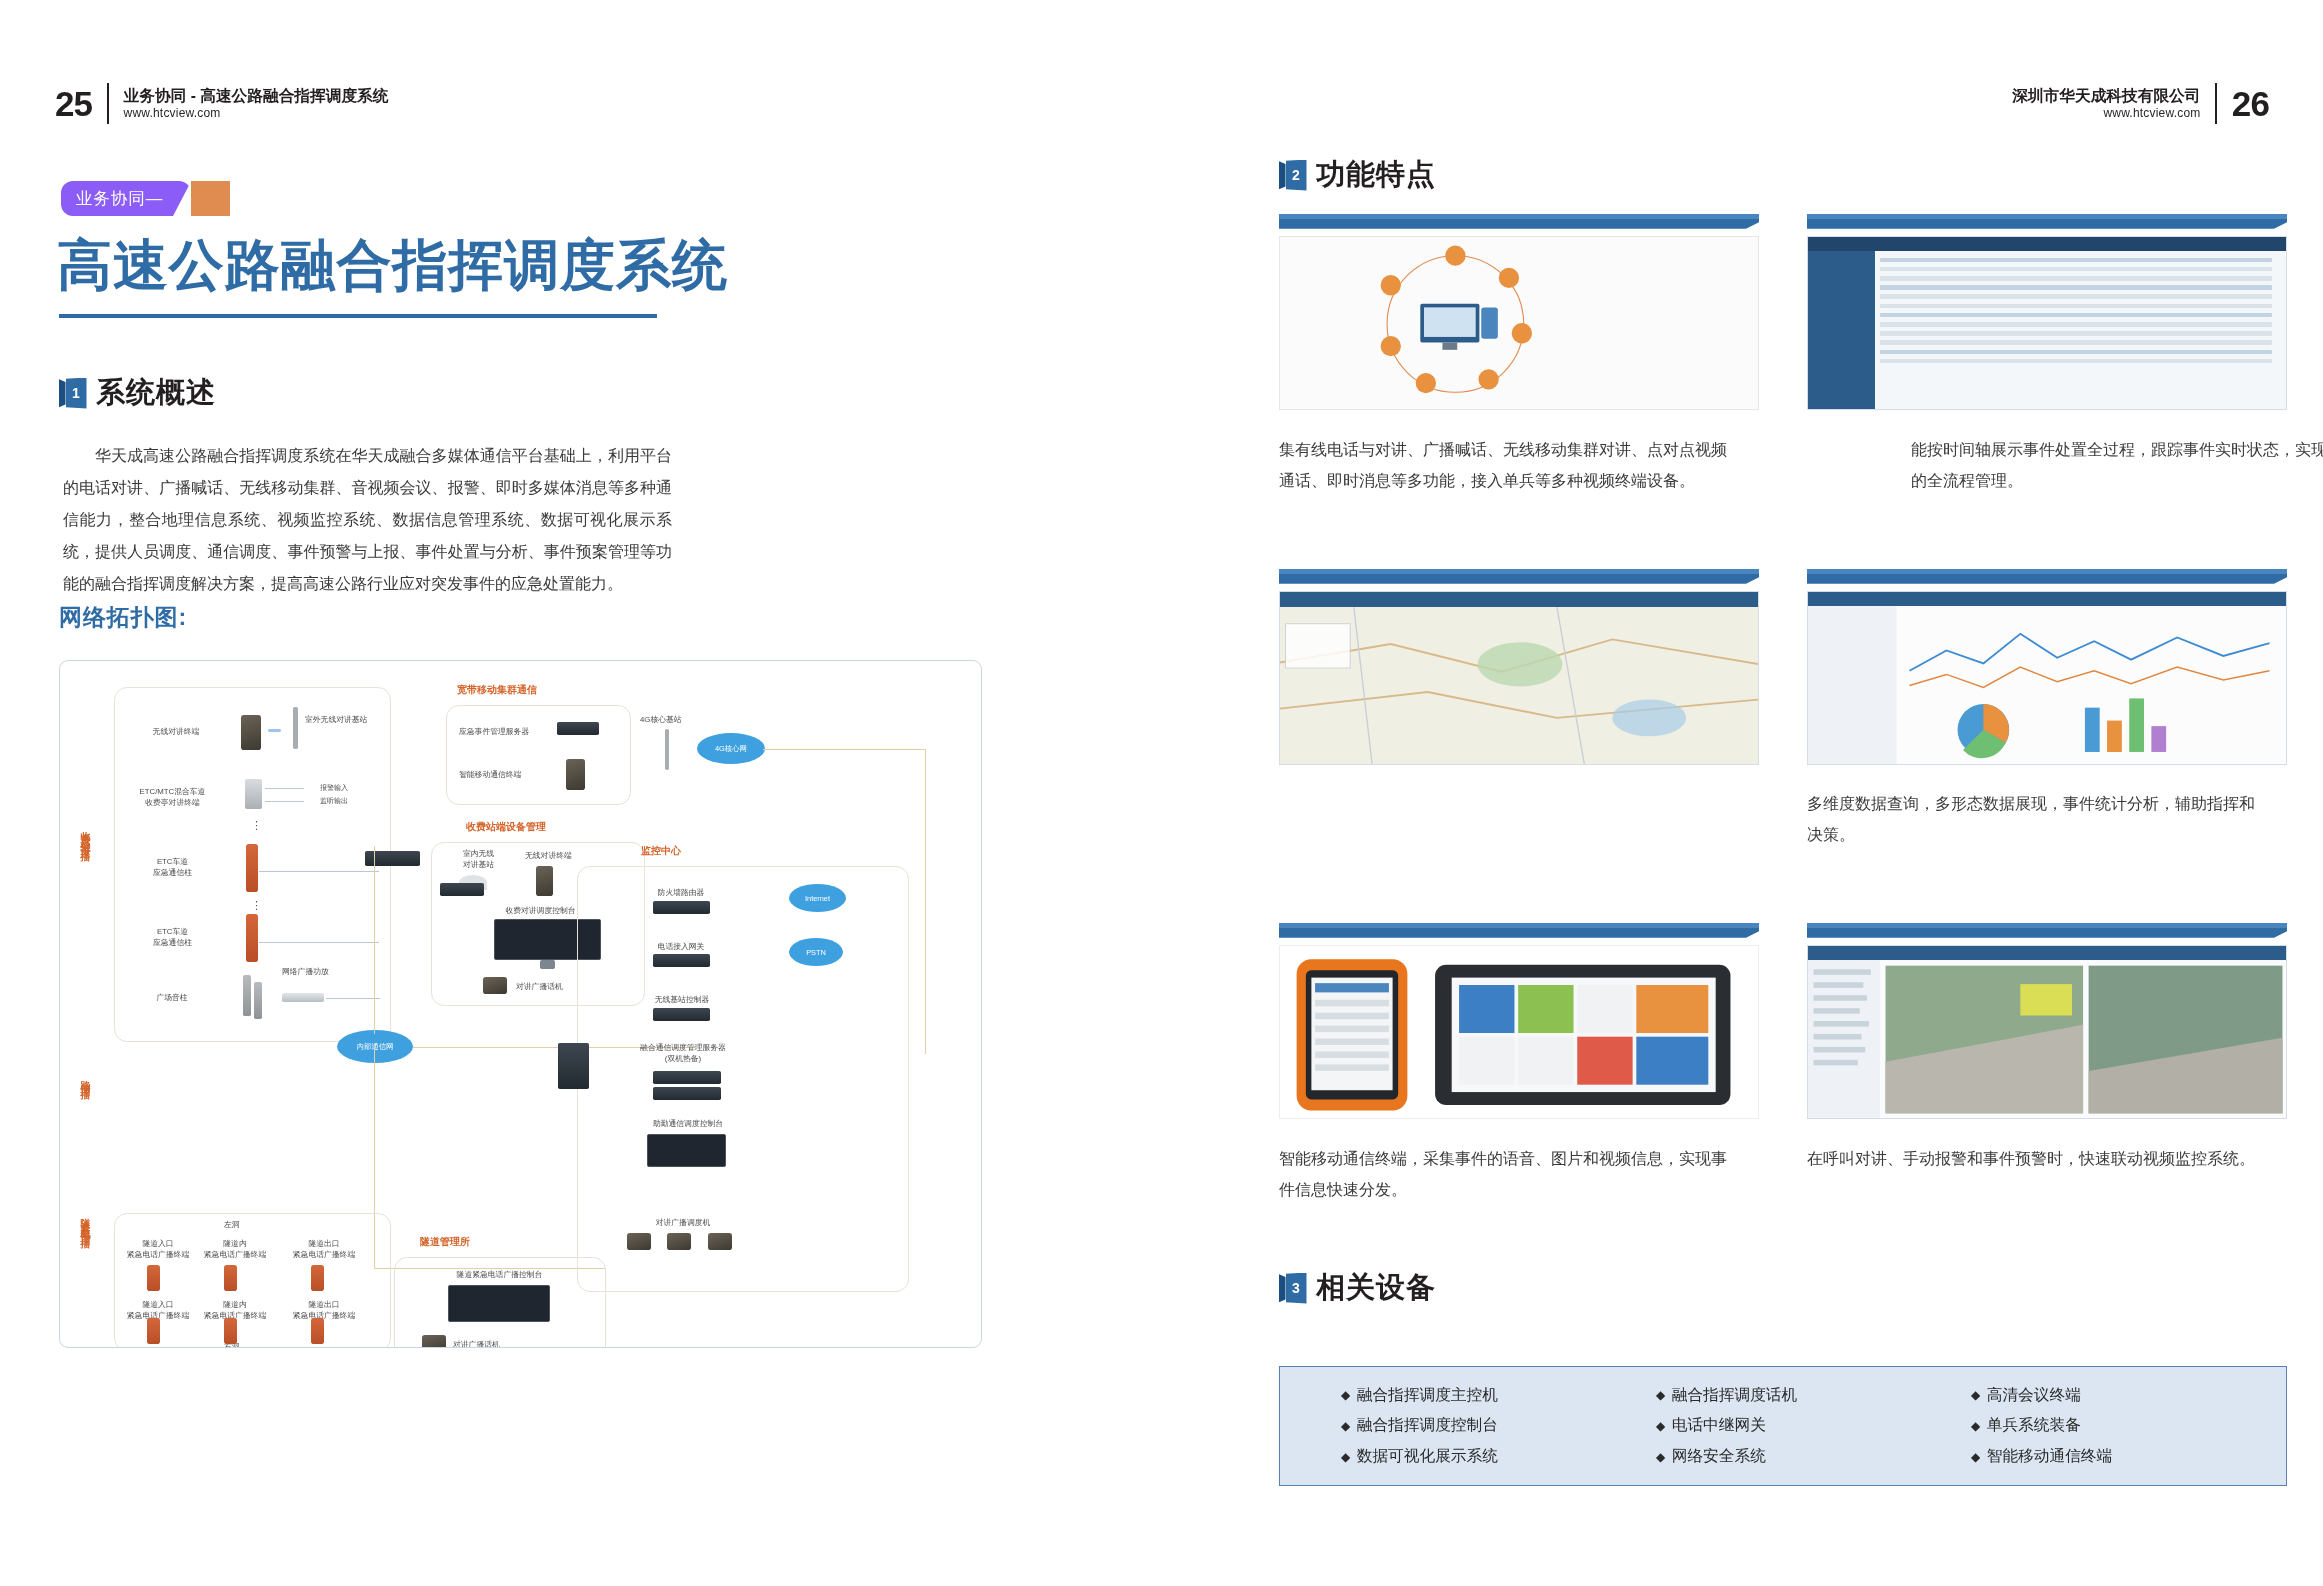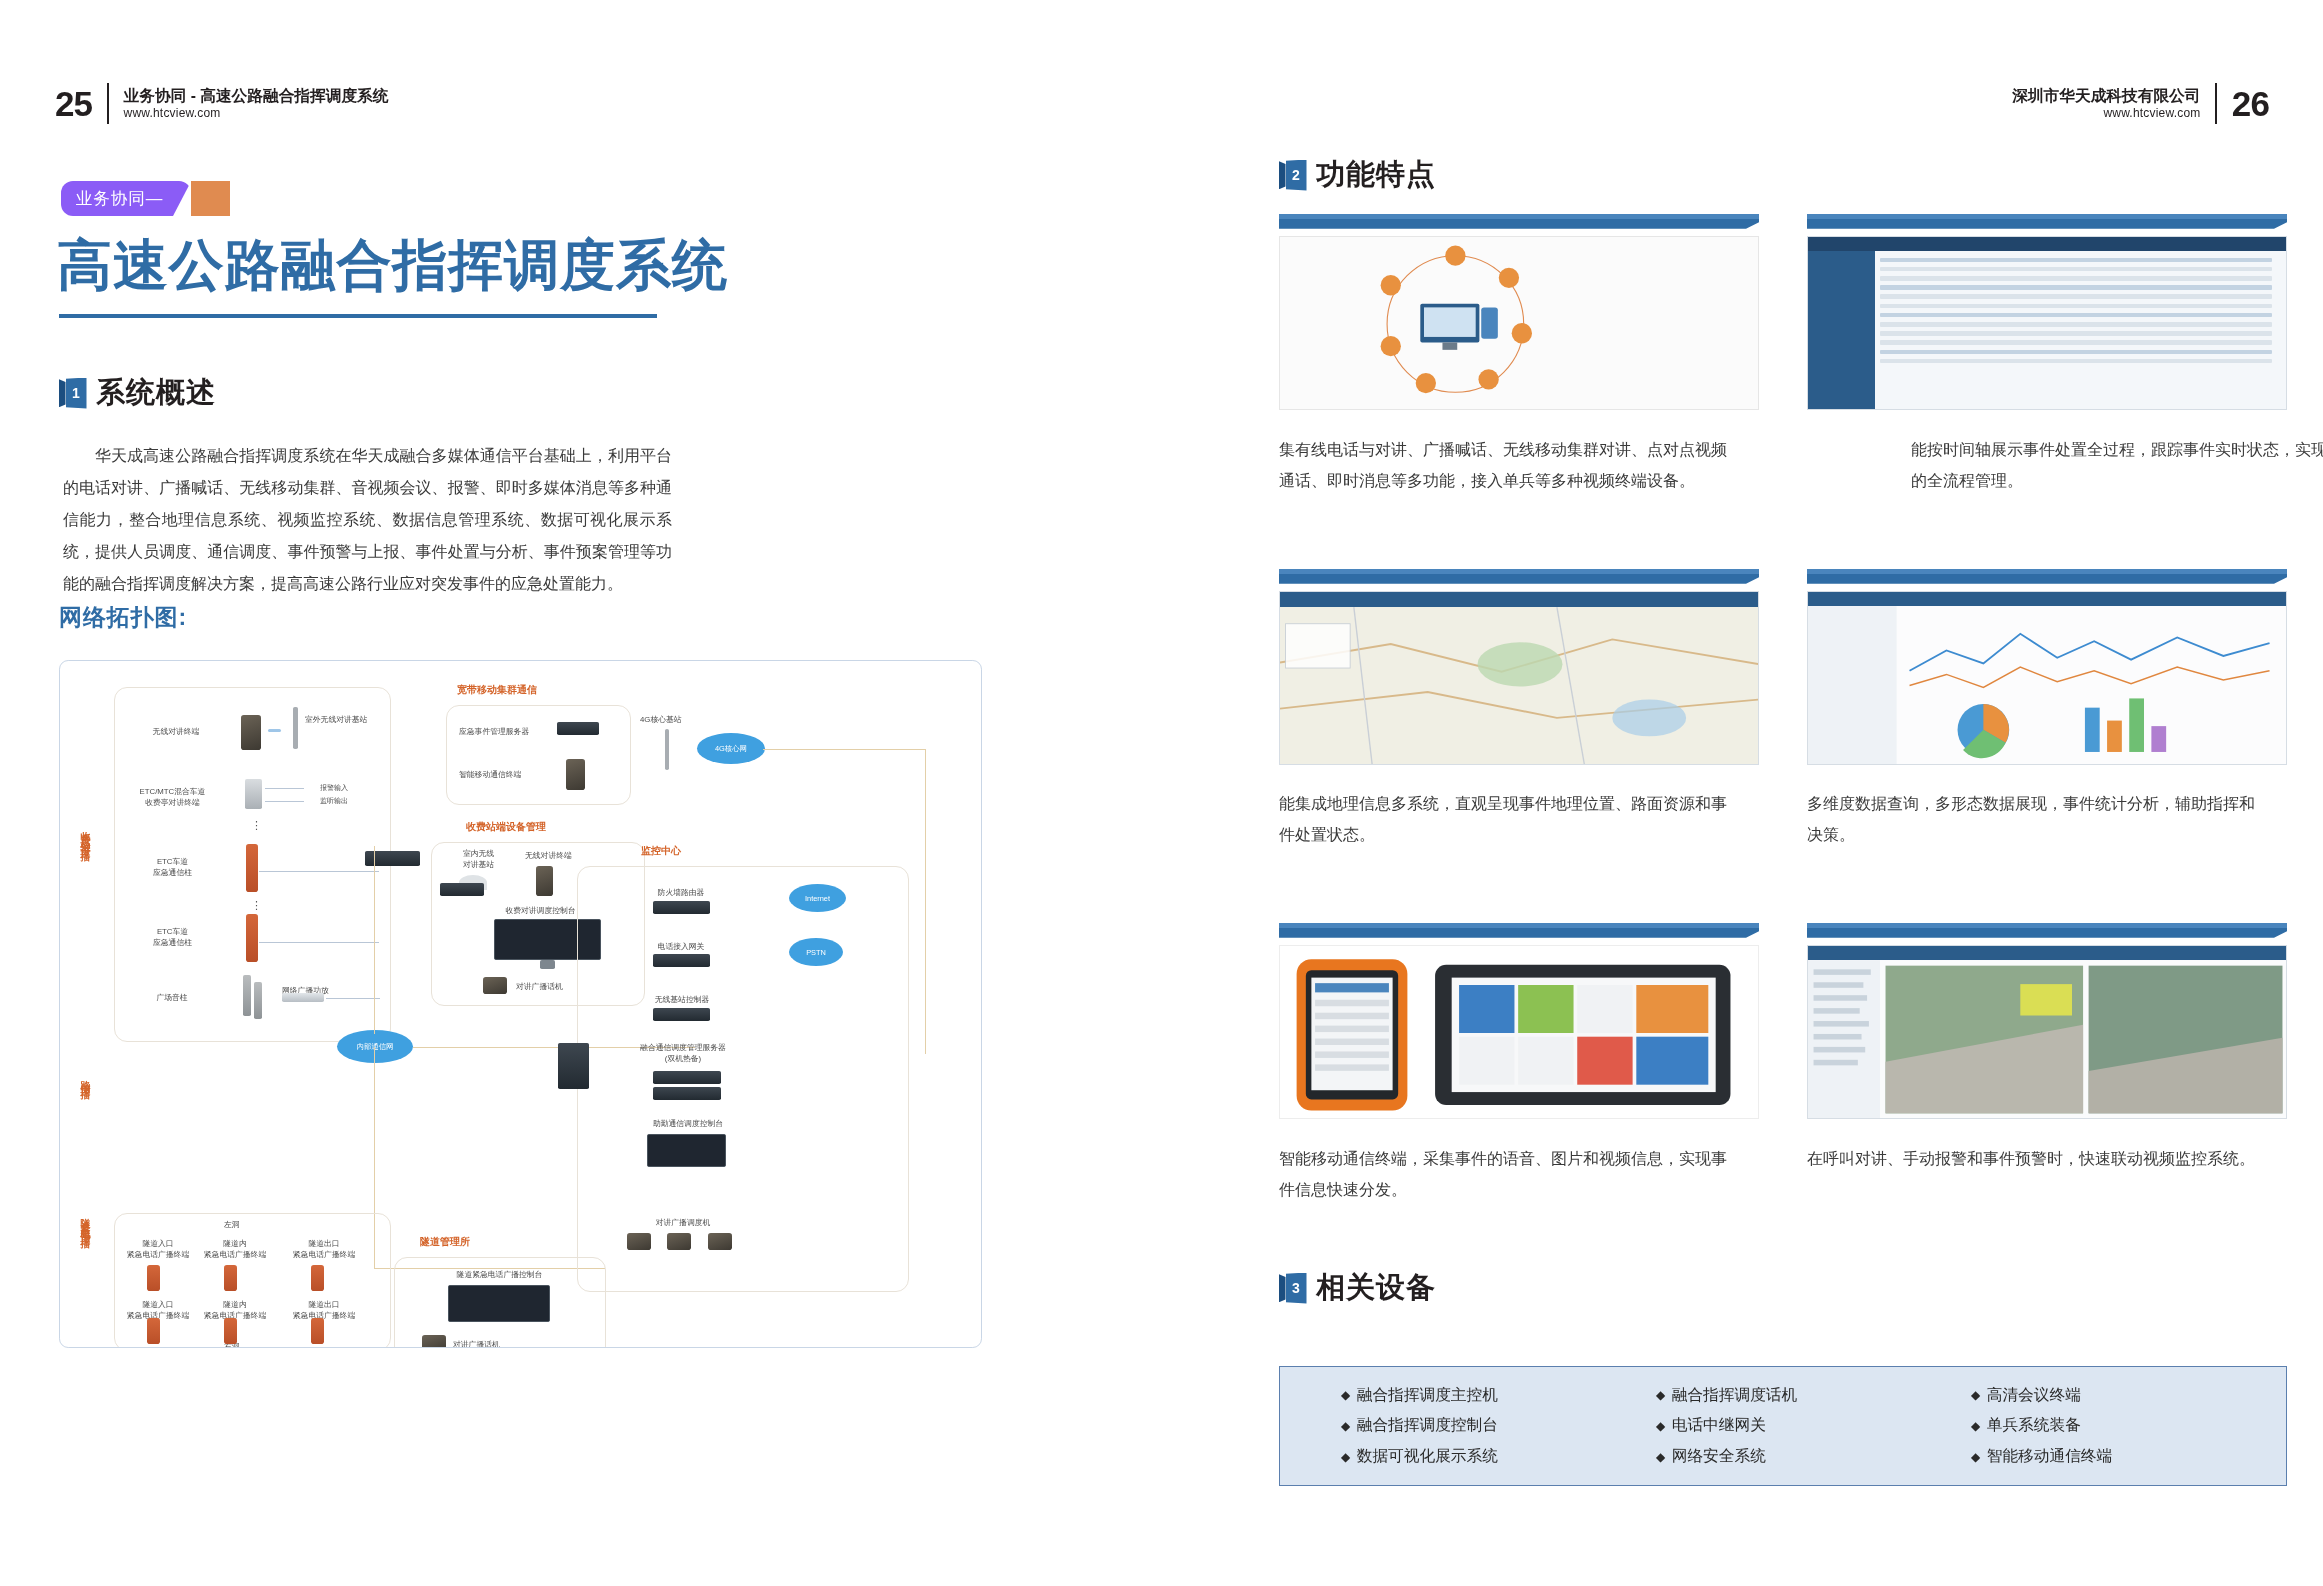--- a/index.html
+++ b/index.html
@@ -177,21 +177,21 @@
     <div class="dots" style="left:191px; top:242px;">⋮</div>
 
     <div class="tlabel" style="left:57px; top:266px; width:111px; white-space:pre-line;">ETC车道
 应急通信柱</div>
     <div class="dev dev-pole" style="left:186px; top:253px; width:12px; height:48px;"></div>
     <div class="line" style="left:199px; top:281px; width:120px; height:0.9px;"></div>
 
     <div class="tlabel" style="left:66px; top:332px; width:92px;">广场音柱</div>
     <div class="dev dev-speaker" style="left:183px; top:314px; width:8.3px; height:41px;"></div>
     <div class="dev dev-speaker" style="left:194px; top:321px; width:8.3px; height:37px;"></div>
-    <div class="tlabel left" style="left:222px; top:306px;margin-top:19px;">网络广播功放</div>
+    <div class="tlabel left" style="left:222px; top:306px;">网络广播功放</div>
     <div class="dev" style="left:222px; top:332px; width:42px; height:9.2px; background:linear-gradient(180deg,#e2e6ea,#b7bec4);"></div>
     <div class="line" style="left:266px; top:337px; width:54px; height:0.9px;"></div>
 
     <div class="dev dev-rack" style="left:305px; top:190px; width:55px; height:14.8px;"></div>
 
     <div class="tgroup-title" style="left:397px; top:22px;">宽带移动集群通信</div>
     <div class="tb" style="left:386px; top:44px; width:185px; height:100px;"></div>
     <div class="tlabel left" style="left:399px; top:66px;">应急事件管理服务器</div>
     <div class="dev dev-rack" style="left:497px; top:61px; width:42px; height:13px;"></div>
     <div class="tlabel left" style="left:399px; top:109px;">智能移动通信终端</div>
@@ -349,21 +349,20 @@
       <rect width="520" height="172" fill="#f0efe4"></rect>
       <path d="M0 60 L120 40 L240 70 L360 35 L520 62" stroke="#d8b98a" stroke-width="2" fill="none"></path>
       <path d="M0 110 L160 92 L300 120 L520 100" stroke="#d8b98a" stroke-width="2" fill="none"></path>
       <path d="M80 0 L100 172" stroke="#c9cfd6" stroke-width="1.5" fill="none"></path>
       <path d="M300 0 L330 172" stroke="#c9cfd6" stroke-width="1.5" fill="none"></path>
       <ellipse cx="260" cy="62" rx="46" ry="24" fill="#bcd8b0" opacity=".8"></ellipse>
       <ellipse cx="400" cy="120" rx="40" ry="20" fill="#a8cde8" opacity=".7"></ellipse>
       <rect x="6" y="18" width="70" height="48" fill="#ffffff" opacity=".85" stroke="#c4ccd4"></rect>
     </svg>
   </div>
-  <div class="feat-text" style="left:1279px; top:788px; width:461px;">能集成地理信息多系统，直观呈现事件地理位置、路面资源和事件处置状态。</div>
 
   <div class="feat-bar" style="left:1807px; top:569px; width:480px;">
       <div class="sheen"></div>
     </div>
   <div class="shot" style="left:1807px; top:591px; width:480px; height:174px; background:#ffffff;">
     <div class="mock-top" style="background:#2b5c8a; height:8%;"></div>
     <svg width="480" height="159" viewBox="0 0 520 172" style="display:block">
       <rect width="520" height="172" fill="#fcfcfd"></rect>
       <rect x="0" y="0" width="96" height="172" fill="#eef2f6"></rect>
       <polyline points="110,70 150,48 190,62 230,30 270,56 310,38 350,58 400,34 450,54 500,40" fill="none" stroke="#3d8bd0" stroke-width="2"></polyline>

